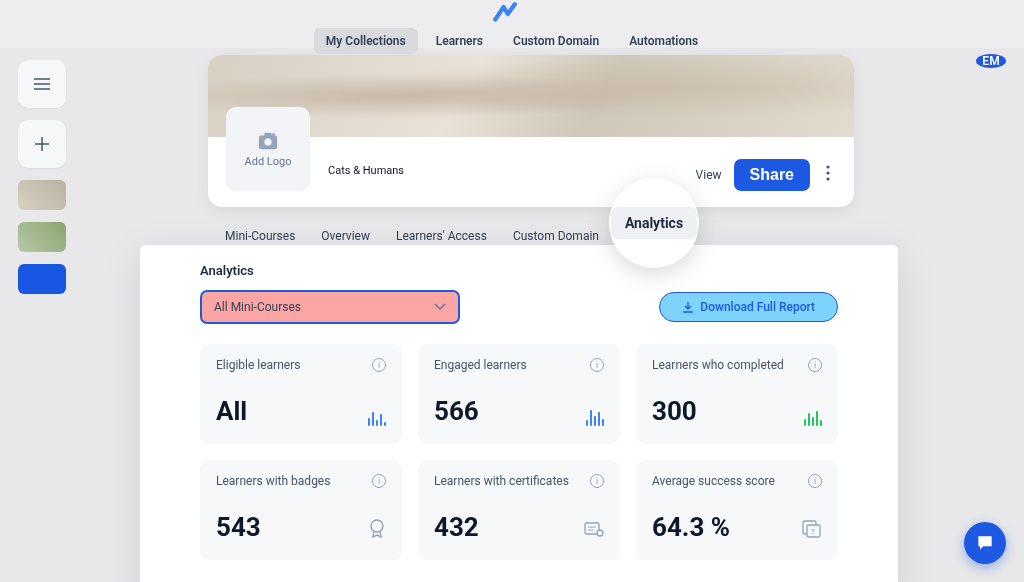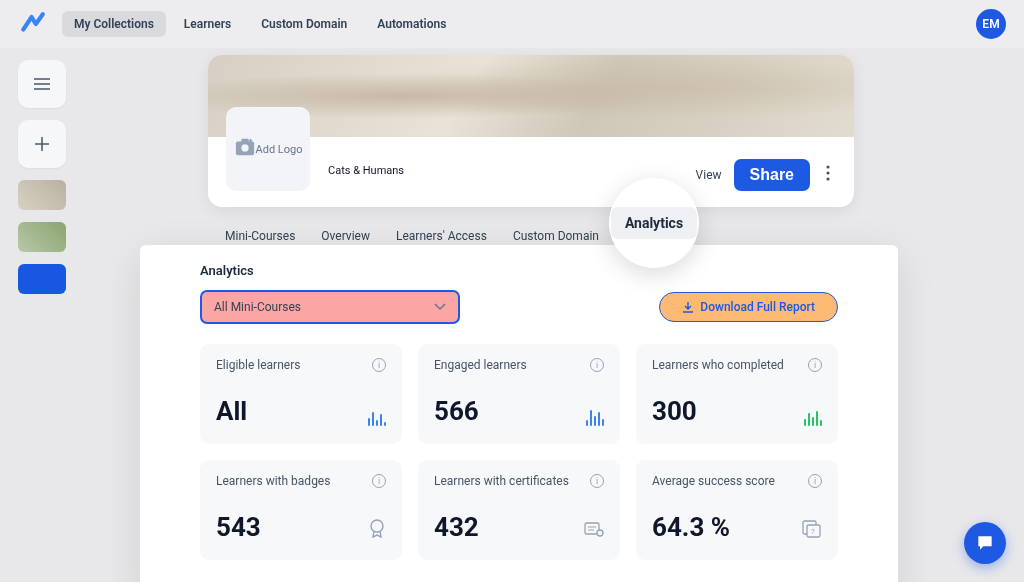--- a/index.html
+++ b/index.html
@@ -1,18 +1,18 @@
 <!DOCTYPE html>
 <html><head>
 <meta charset="utf-8">
 <style>
 * { box-sizing: border-box; margin: 0; padding: 0; }
 body { font-family: -apple-system, BlinkMacSystemFont, "Segoe UI", Roboto, sans-serif; background: #e8e8ea; width: 1024px; height: 582px; overflow: hidden; position: relative; color: #1e293b; }
 
-.topbar { position: absolute; top: 0; left: 0; right: 0; height: 48px; display: flex; align-items: center; padding: 0 18px; background: rgba(240,240,242,0.6); z-index: 5; }
+.topbar { position: absolute; top: 0; left: 0; right: 0; height: 48px; display: flex; align-items: center; padding: 0 18px; background: rgba(240,240,242,0.6); z-index: 5; flex-direction: column; }
 .logo { width: 30px; height: 30px; margin-right: 14px; display:flex; align-items:center; justify-content:center;}
 .nav { display: flex; gap: 6px; }
 .nav-item { font-size: 12px; font-weight: 600; color: #334155; padding: 6px 12px; border-radius: 6px; cursor: pointer; }
 .nav-item.active { background: #d9dadd; }
 .avatar { margin-left: auto; width: 30px; height: 30px; border-radius: 50%; background: #1d59e2; color: #fff; display: flex; align-items: center; justify-content: center; font-size: 12px; font-weight: 600; }
 
 .page { position: absolute; top: 0; left: 0; right: 0; bottom: 0; display: flex; padding-top: 55px; padding-left: 18px; }
 
 .siderail { width: 60px; display: flex; flex-direction: column; gap: 12px; padding-top: 5px; }
 .rail-btn { width: 48px; height: 48px; border-radius: 10px; background: #f6f7f9; display: flex; align-items: center; justify-content: center; color: #475569; font-size: 18px; cursor: pointer; box-shadow: 0 1px 2px rgba(0,0,0,0.05);}
@@ -20,39 +20,39 @@
 .rail-thumb.blue { background: #1757e2; }
 .rail-thumb.cat1 { background: linear-gradient(45deg,#d8d2c4,#b9b0a0); }
 .rail-thumb.cat2 { background: linear-gradient(45deg,#b8c8a8,#8aa46e); }
 
 .content { flex: 1; position: relative; padding-right: 20px; }
 
 .hero-card { position: relative; margin: 0 150px 0 130px; background: #fff; border-radius: 14px; box-shadow: 0 4px 16px rgba(0,0,0,0.07); overflow: hidden; z-index: 2; }
 .hero-img { height: 82px; background: linear-gradient(120deg,#d6cfc2 0%, #e9e3d7 40%, #cfc7b8 60%, #e2dccf 100%); filter: blur(0px); position:relative; }
 .hero-img::after{content:"";position:absolute;inset:0;background: radial-gradient(ellipse at 30% 50%, rgba(180,160,140,0.6), transparent 40%), radial-gradient(ellipse at 70% 40%, rgba(200,185,165,0.7), transparent 45%);}
 .hero-body { display: flex; align-items: center; padding: 12px 20px 16px 20px; gap: 20px; position: relative; }
-.logo-box { position:absolute; left:18px; top:-30px; width: 84px; height: 84px; border-radius: 10px; background: #f2f4f7; display: flex; flex-direction: row; align-items: center; justify-content: center; color: #64748b; font-size: 11px; z-index:3;}
+.logo-box { position:absolute; left:18px; top:-30px; width: 84px; height: 84px; border-radius: 10px; background: #f2f4f7; display: flex; flex-direction: column; align-items: center; justify-content: center; color: #64748b; font-size: 11px; z-index:3;}
 .logo-box svg { margin-bottom: 4px; }
 .hero-title { font-size: 11px; font-weight: 400; color: #0f172a; margin-left: 100px; margin-top: 0;}
 .hero-actions { margin-left: auto; display: flex; align-items: center; gap: 12px; margin-top: 10px;}
 .view-link { font-size: 12px; color: #334155; cursor: pointer; }
 .share-btn { background: #1d59e2; color: #ffffff; font-size: 16px; font-weight: 600; padding: 7px 16px; border-radius: 7px; cursor: pointer; border:none;}
 .kebab { color: #475569; cursor: pointer; padding: 4px; font-size:16px;}
 
 .tabs-row { position: relative; display: flex; gap: 22px; margin: 18px 150px 0 145px; font-size: 12px; color: #334155; z-index:1; }
 .tab { cursor: pointer; padding: 4px 2px; }
 
 .analytics-highlight { position: absolute; top: 178px; left: 609px; width: 90px; height: 90px; border-radius: 50%; background: #fff; box-shadow: 0 6px 24px rgba(0,0,0,0.15); display: flex; align-items: center; justify-content: center; z-index: 20; }
 .analytics-highlight .inner { background: #eef0f3; padding: 8px 14px; border-radius: 7px; font-size: 14px; font-weight: 700; color: #1e293b; }
 
 .analytics-panel { position: absolute; top: 245px; left: 140px; width: 758px; background: #fff; border-radius: 6px; box-shadow: 0 10px 40px rgba(0,0,0,0.1); padding: 18px 60px 40px 60px; z-index: 10; }
 .panel-title { font-size: 13px; font-weight: 600; color: #1e293b; margin-bottom: 12px; }
 .panel-controls { display: flex; align-items: center; margin-bottom: 20px; }
 .dropdown { width: 260px; height: 34px; border: 2px solid #1d59e2; border-radius: 7px; background: #fca5a5; display: flex; align-items: center; padding: 0 12px; font-size: 12px; color: #334155; cursor: pointer; justify-content: space-between; }
-.download-btn { margin-left: auto; border: 1px solid #1d59e2; color: #1d59e2; font-size: 12px; font-weight: 500; padding: 7px 22px; border-radius: 15px; cursor: pointer; display: flex; align-items: center; gap: 6px; background:#fdba74;}
+.download-btn { margin-left: auto; border: 1px solid #1d59e2; color: #1d59e2; font-size: 12px; font-weight: 500; padding: 7px 22px; border-radius: 15px; cursor: pointer; display: flex; align-items: center; gap: 6px; background:#7dd3fc;}
 
 .metrics-grid { display: grid; grid-template-columns: repeat(3, 1fr); gap: 16px; }
 .metric-card { background: #f6f8fa; border-radius: 9px; padding: 14px 16px 18px 16px; display: flex; flex-direction: column; min-height: 100px; position:relative;}
 .metric-label { font-size: 12px; color: #475569; display: flex; align-items: center; justify-content: space-between; }
 .info-icon { width: 14px; height: 14px; border: 1px solid #94a3b8; border-radius: 50%; display: inline-flex; align-items: center; justify-content: center; font-size: 9px; color: #94a3b8; }
 .metric-value-row { display: flex; align-items: flex-end; justify-content: space-between; margin-top: auto; padding-top: 20px; }
 .metric-value { font-size: 26px; font-weight: 700; color: #0f172a; }
 .spark { display: flex; align-items: flex-end; gap: 2px; height: 18px; }
 .spark span { width: 2px; background: #3b82f6; border-radius: 1px; }
 .spark.green span { background: #22c55e; }

